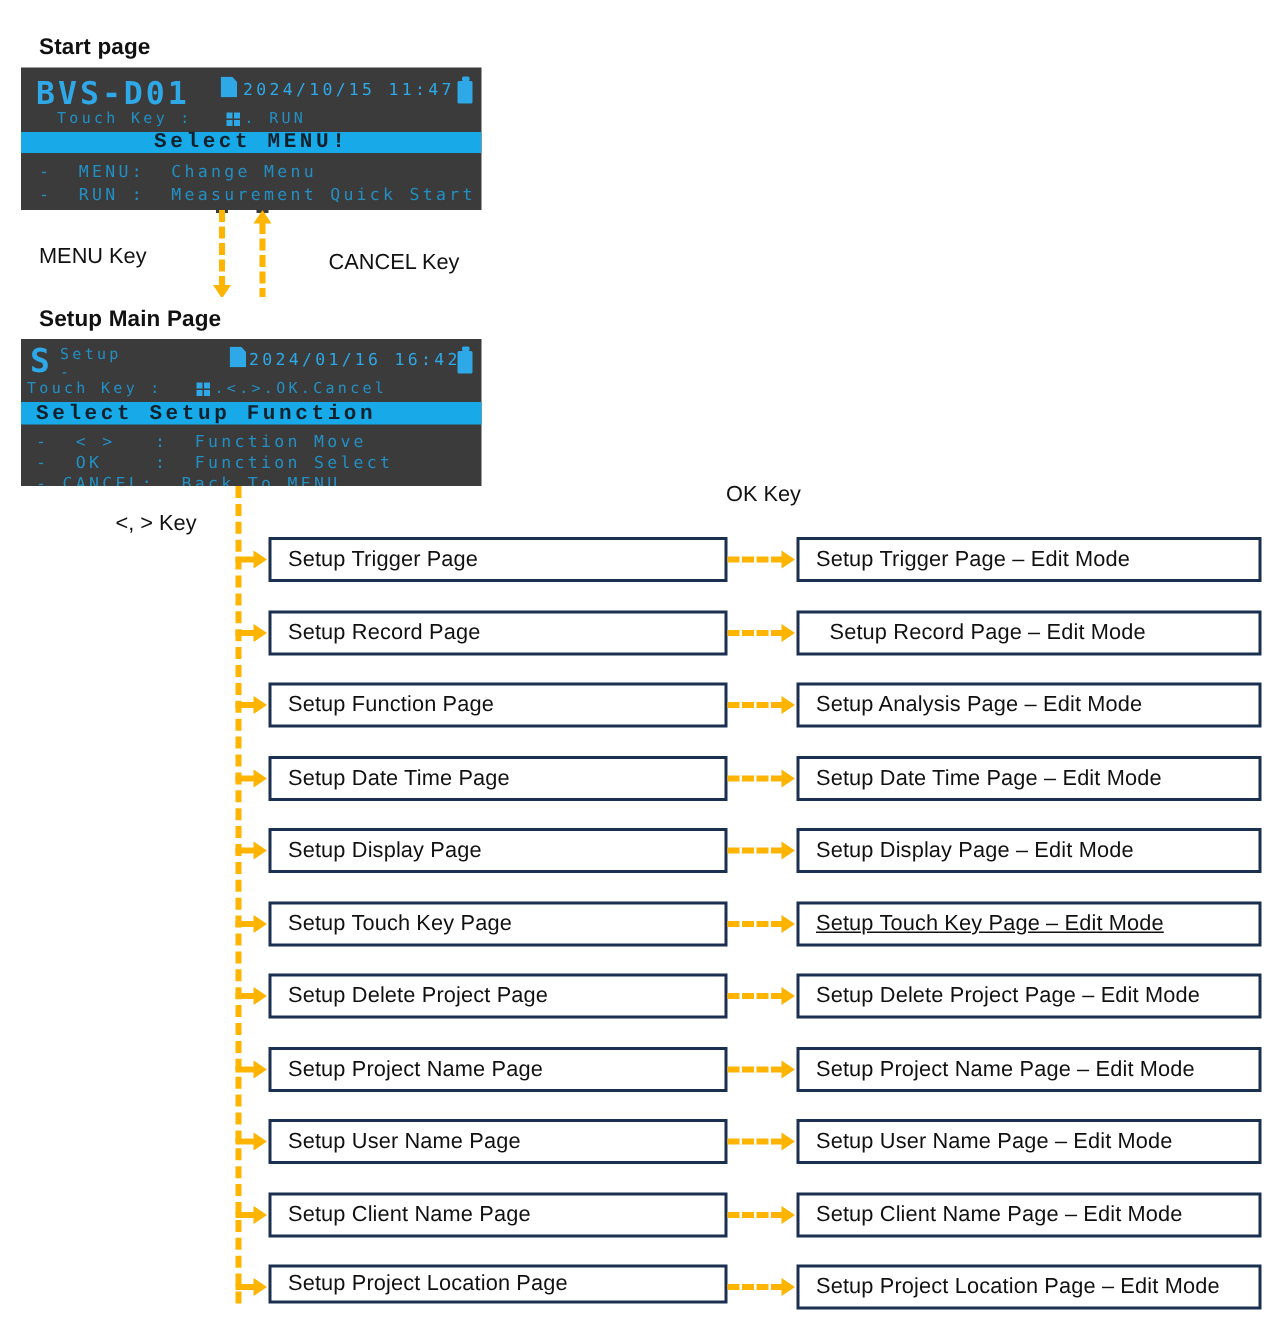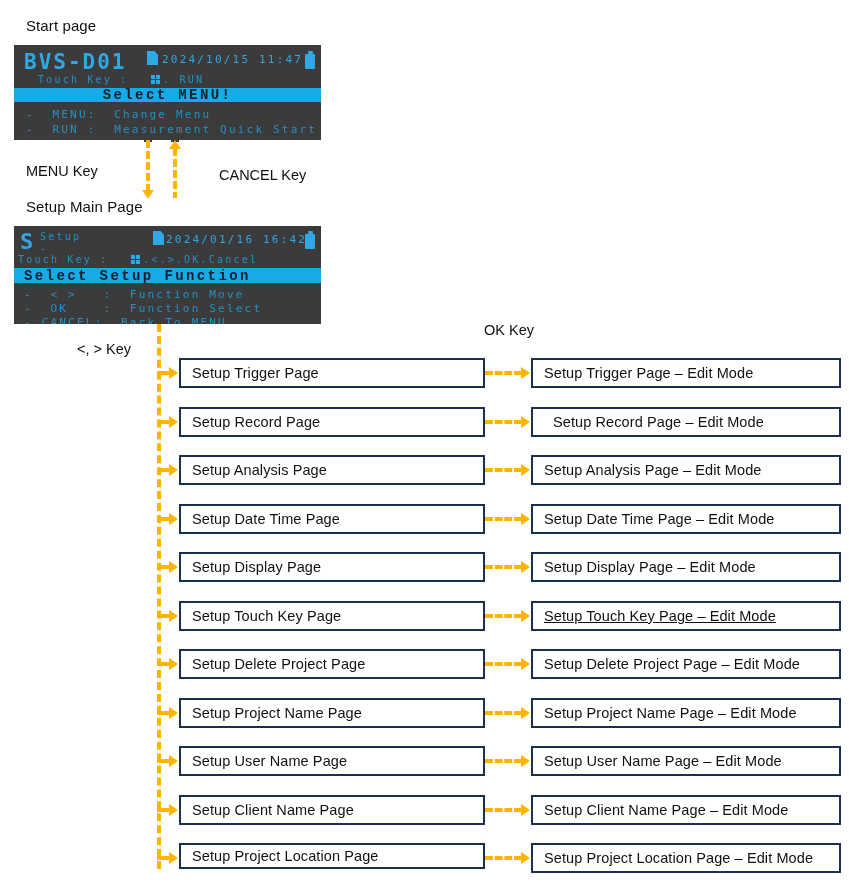--- a/index.html
+++ b/index.html
@@ -17,24 +17,26 @@
   }
 
   
   .caption-box {
     position: absolute;
     box-sizing: border-box;
     border: 2px solid #1b2f४4;
     border-color: #1b3050;
     background: #ffffff;
     display: flex;
+    align-items: center;
     padding-left: 12px;
     font-size: 15px;
     color: #111111;
     letter-spacing: 0.1px;
+    font-weight: bold;
   }
 
   
   .lcd {
     position: absolute;
     box-sizing: border-box;
     background: #3b3b3b;
     overflow: hidden;
     font-family: "DejaVu Sans Mono", monospace;
   }
@@ -277,21 +279,21 @@
       <span>Setup Record Page</span>
     </div>
     <div class="h-dash" style="left: 485px; top: 420px; width: 37px;"></div>
     <div class="arrow-right" style="left: 521px; top: 416px;"></div>
     <div class="node" style="left: 531px; top: 407px; width: 310px; height: 30px; padding-left: 20px;">
       <span>Setup Record Page – Edit Mode</span>
     </div>
     <div class="h-dash" style="left: 157px; top: 468px; width: 13px;"></div>
     <div class="arrow-right" style="left: 169px; top: 464px;"></div>
     <div class="node" style="left: 179px; top: 455px; width: 306px; height: 30px;">
-      <span>Setup Analysis Page</span>
+      <span>Setup Function Page</span>
     </div>
     <div class="h-dash" style="left: 485px; top: 468px; width: 37px;"></div>
     <div class="arrow-right" style="left: 521px; top: 464px;"></div>
     <div class="node" style="left: 531px; top: 455px; width: 310px; height: 30px;">
       <span>Setup Analysis Page – Edit Mode</span>
     </div>
     <div class="h-dash" style="left: 157px; top: 517px; width: 13px;"></div>
     <div class="arrow-right" style="left: 169px; top: 513px;"></div>
     <div class="node" style="left: 179px; top: 504px; width: 306px; height: 30px;">
       <span>Setup Date Time Page</span>

